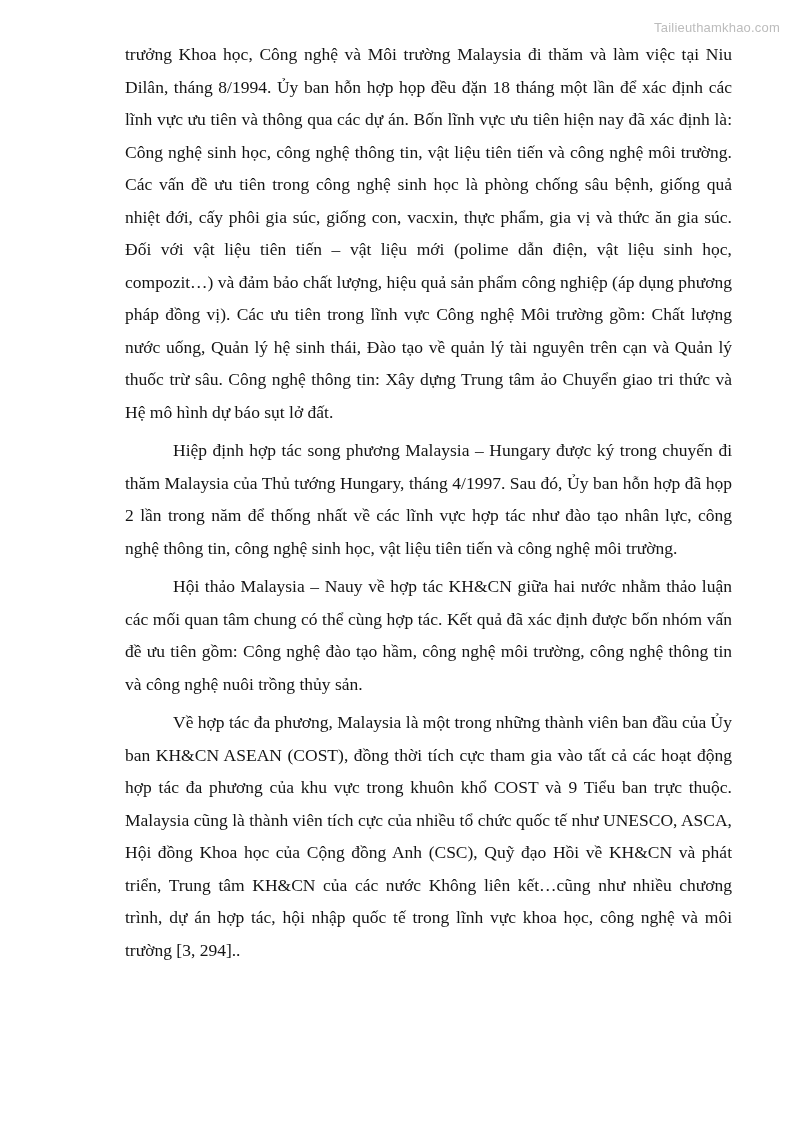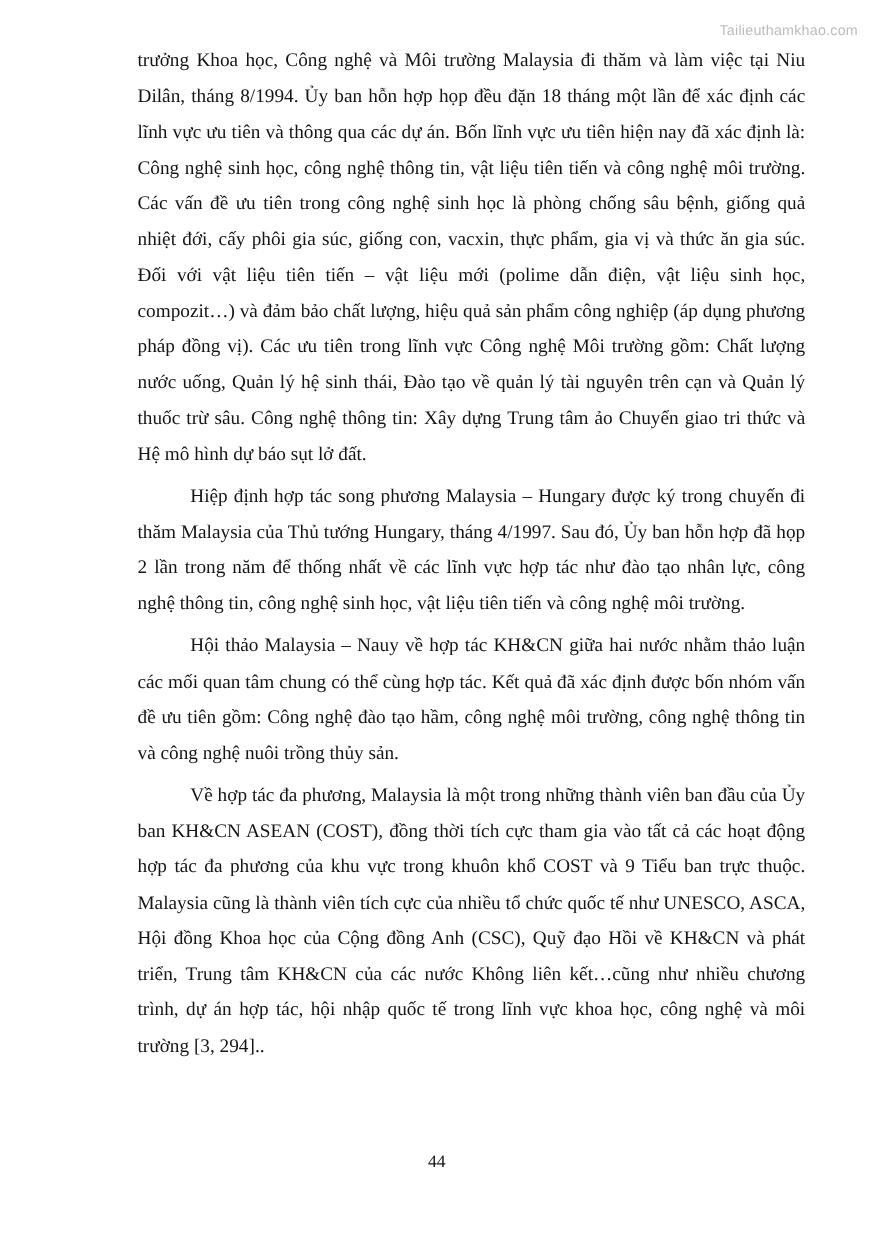--- a/index.html
+++ b/index.html
@@ -62,15 +62,14 @@
 
   <div class="watermark">Tailieuthamkhao.com</div>
 
   <div class="content">
     <p class="para no-indent">trưởng Khoa học, Công nghệ và Môi trường Malaysia đi thăm và làm việc tại Niu Dilân, tháng 8/1994. Ủy ban hỗn hợp họp đều đặn 18 tháng một lần để xác định các lĩnh vực ưu tiên và thông qua các dự án. Bốn lĩnh vực ưu tiên hiện nay đã xác định là: Công nghệ sinh học, công nghệ thông tin, vật liệu tiên tiến và công nghệ môi trường. Các vấn đề ưu tiên trong công nghệ sinh học là phòng chống sâu bệnh, giống quả nhiệt đới, cấy phôi gia súc, giống con, vacxin, thực phẩm, gia vị và thức ăn gia súc. Đối với vật liệu tiên tiến – vật liệu mới (polime dẫn điện, vật liệu sinh học, compozit…) và đảm bảo chất lượng, hiệu quả sản phẩm công nghiệp (áp dụng phương pháp đồng vị). Các ưu tiên trong lĩnh vực Công nghệ Môi trường gồm: Chất lượng nước uống, Quản lý hệ sinh thái, Đào tạo về quản lý tài nguyên trên cạn và Quản lý thuốc trừ sâu. Công nghệ thông tin: Xây dựng Trung tâm ảo Chuyển giao tri thức và Hệ mô hình dự báo sụt lở đất.</p>
     <p class="para">Hiệp định hợp tác song phương Malaysia – Hungary được ký trong chuyến đi thăm Malaysia của Thủ tướng Hungary, tháng 4/1997. Sau đó, Ủy ban hỗn hợp đã họp 2 lần trong năm để thống nhất về các lĩnh vực hợp tác như đào tạo nhân lực, công nghệ thông tin, công nghệ sinh học, vật liệu tiên tiến và công nghệ môi trường.</p>
     <p class="para">Hội thảo Malaysia – Nauy về hợp tác KH&amp;CN giữa hai nước nhằm thảo luận các mối quan tâm chung có thể cùng hợp tác. Kết quả đã xác định được bốn nhóm vấn đề ưu tiên gồm: Công nghệ đào tạo hầm, công nghệ môi trường, công nghệ thông tin và công nghệ nuôi trồng thủy sản.</p>
     <p class="para">Về hợp tác đa phương, Malaysia là một trong những thành viên ban đầu của Ủy ban KH&amp;CN ASEAN (COST), đồng thời tích cực tham gia vào tất cả các hoạt động hợp tác đa phương của khu vực trong khuôn khổ COST và 9 Tiểu ban trực thuộc. Malaysia cũng là thành viên tích cực của nhiều tổ chức quốc tế như UNESCO, ASCA, Hội đồng Khoa học của Cộng đồng Anh (CSC), Quỹ đạo Hồi về KH&amp;CN và phát triển, Trung tâm KH&amp;CN của các nước Không liên kết…cũng như nhiều chương trình, dự án hợp tác, hội nhập quốc tế trong lĩnh vực khoa học, công nghệ và môi trường [3, 294]..</p>
   </div>
 
-  <div class="page-number">44</div>
 
 </div>
 
 </body></html>

